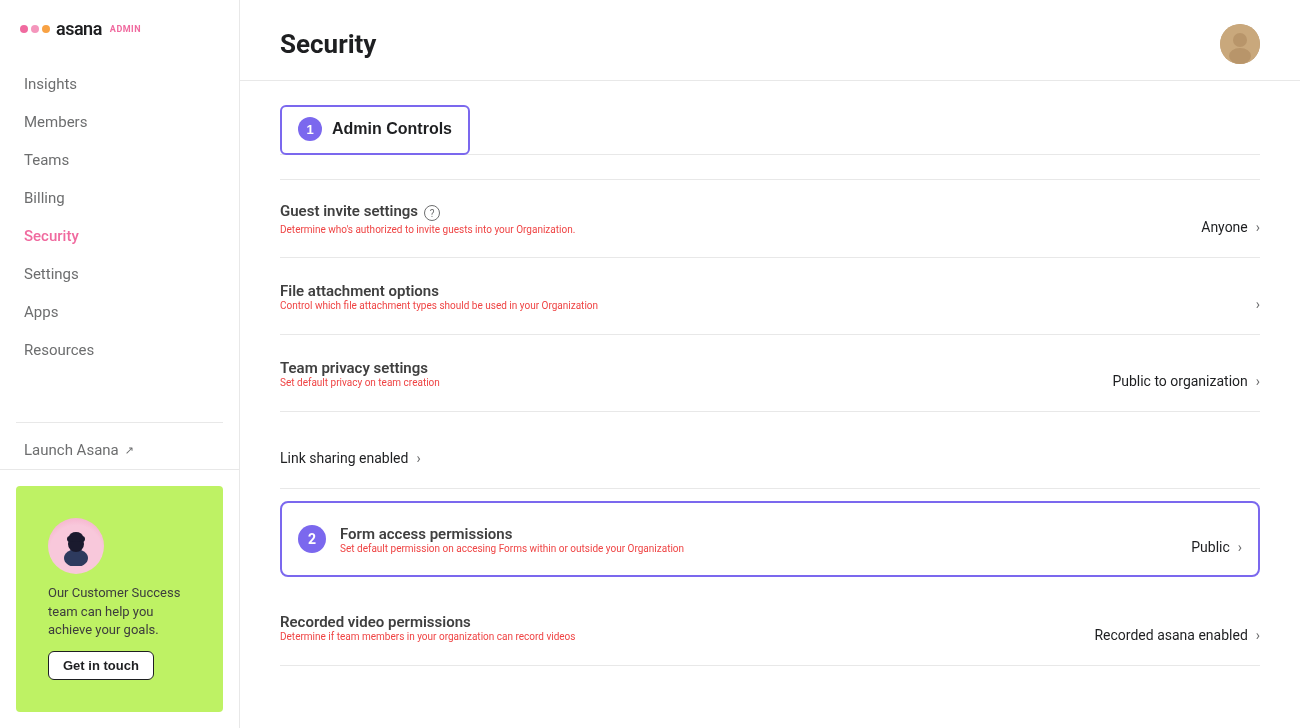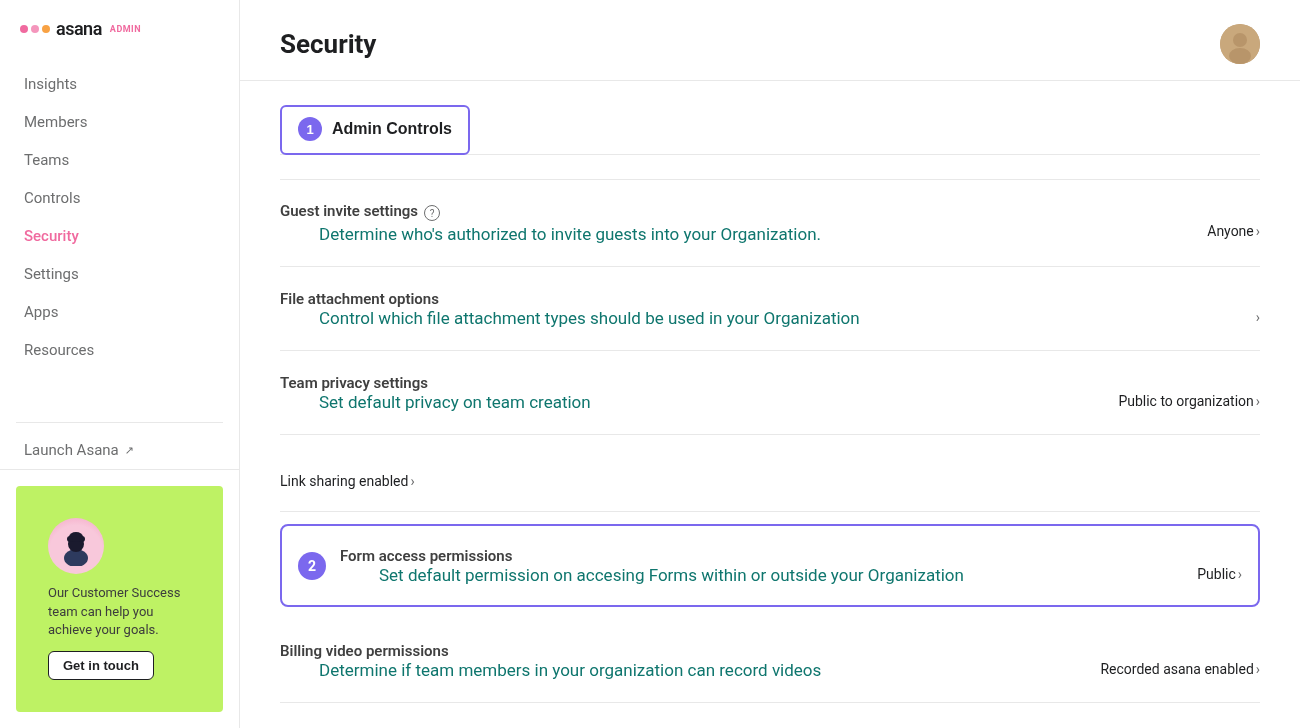--- a/index.html
+++ b/index.html
@@ -244,28 +244,27 @@
       margin: 8px 0;
     }
     .setting-info { flex: 1; }
     .setting-title {
       font-size: 15px;
       font-weight: 600;
       color: #404040;
       margin-bottom: 4px;
     }
     .setting-desc {
-      font-size: 17px;
-      color: #0f766e;
-      margin-left: 39px;
+      font-size: 10px;
+      color: #ef4444;
     }
     .setting-value {
       display: flex;
       align-items: center;
-      gap: 2px;
+      gap: 8px;
       font-size: 14px;
       color: #1e1f21;
       white-space: nowrap;
       margin-top: 16px;
     }
     .chevron-icon {
       color: #6d6e6f;
       font-size: 14px;
     }
 
@@ -318,21 +317,21 @@
       </div>
       <span class="asana-wordmark">asana</span>
       <span class="admin-badge">ADMIN</span>
     </div>
   </div>
 
   <nav class="sidebar-nav">
     <a class="nav-item">Insights</a>
     <a class="nav-item">Members</a>
     <a class="nav-item">Teams</a>
-    <a class="nav-item">Controls</a>
+    <a class="nav-item">Billing</a>
     <a class="nav-item active">Security</a>
     <a class="nav-item">Settings</a>
     <a class="nav-item">Apps</a>
     <a class="nav-item">Resources</a>
   </nav>
 
   <div class="sidebar-divider"></div>
 
   <div class="launch-asana">
     <span>Launch Asana</span>
@@ -449,21 +448,21 @@
           <div class="setting-value">
             <span>Public</span>
             <span class="chevron-icon">›</span>
           </div>
         </div>
       </div>
 
       <div class="setting-row">
         <div class="setting-row-inner">
           <div class="setting-info">
-            <span class="setting-title">Billing video permissions</span>
+            <span class="setting-title">Recorded video permissions</span>
             <div class="setting-desc">Determine if team members in your organization can record videos</div>
           </div>
           <div class="setting-value">
             <span>Recorded asana enabled</span>
             <span class="chevron-icon">›</span>
           </div>
         </div>
       </div>
 
     </div>

